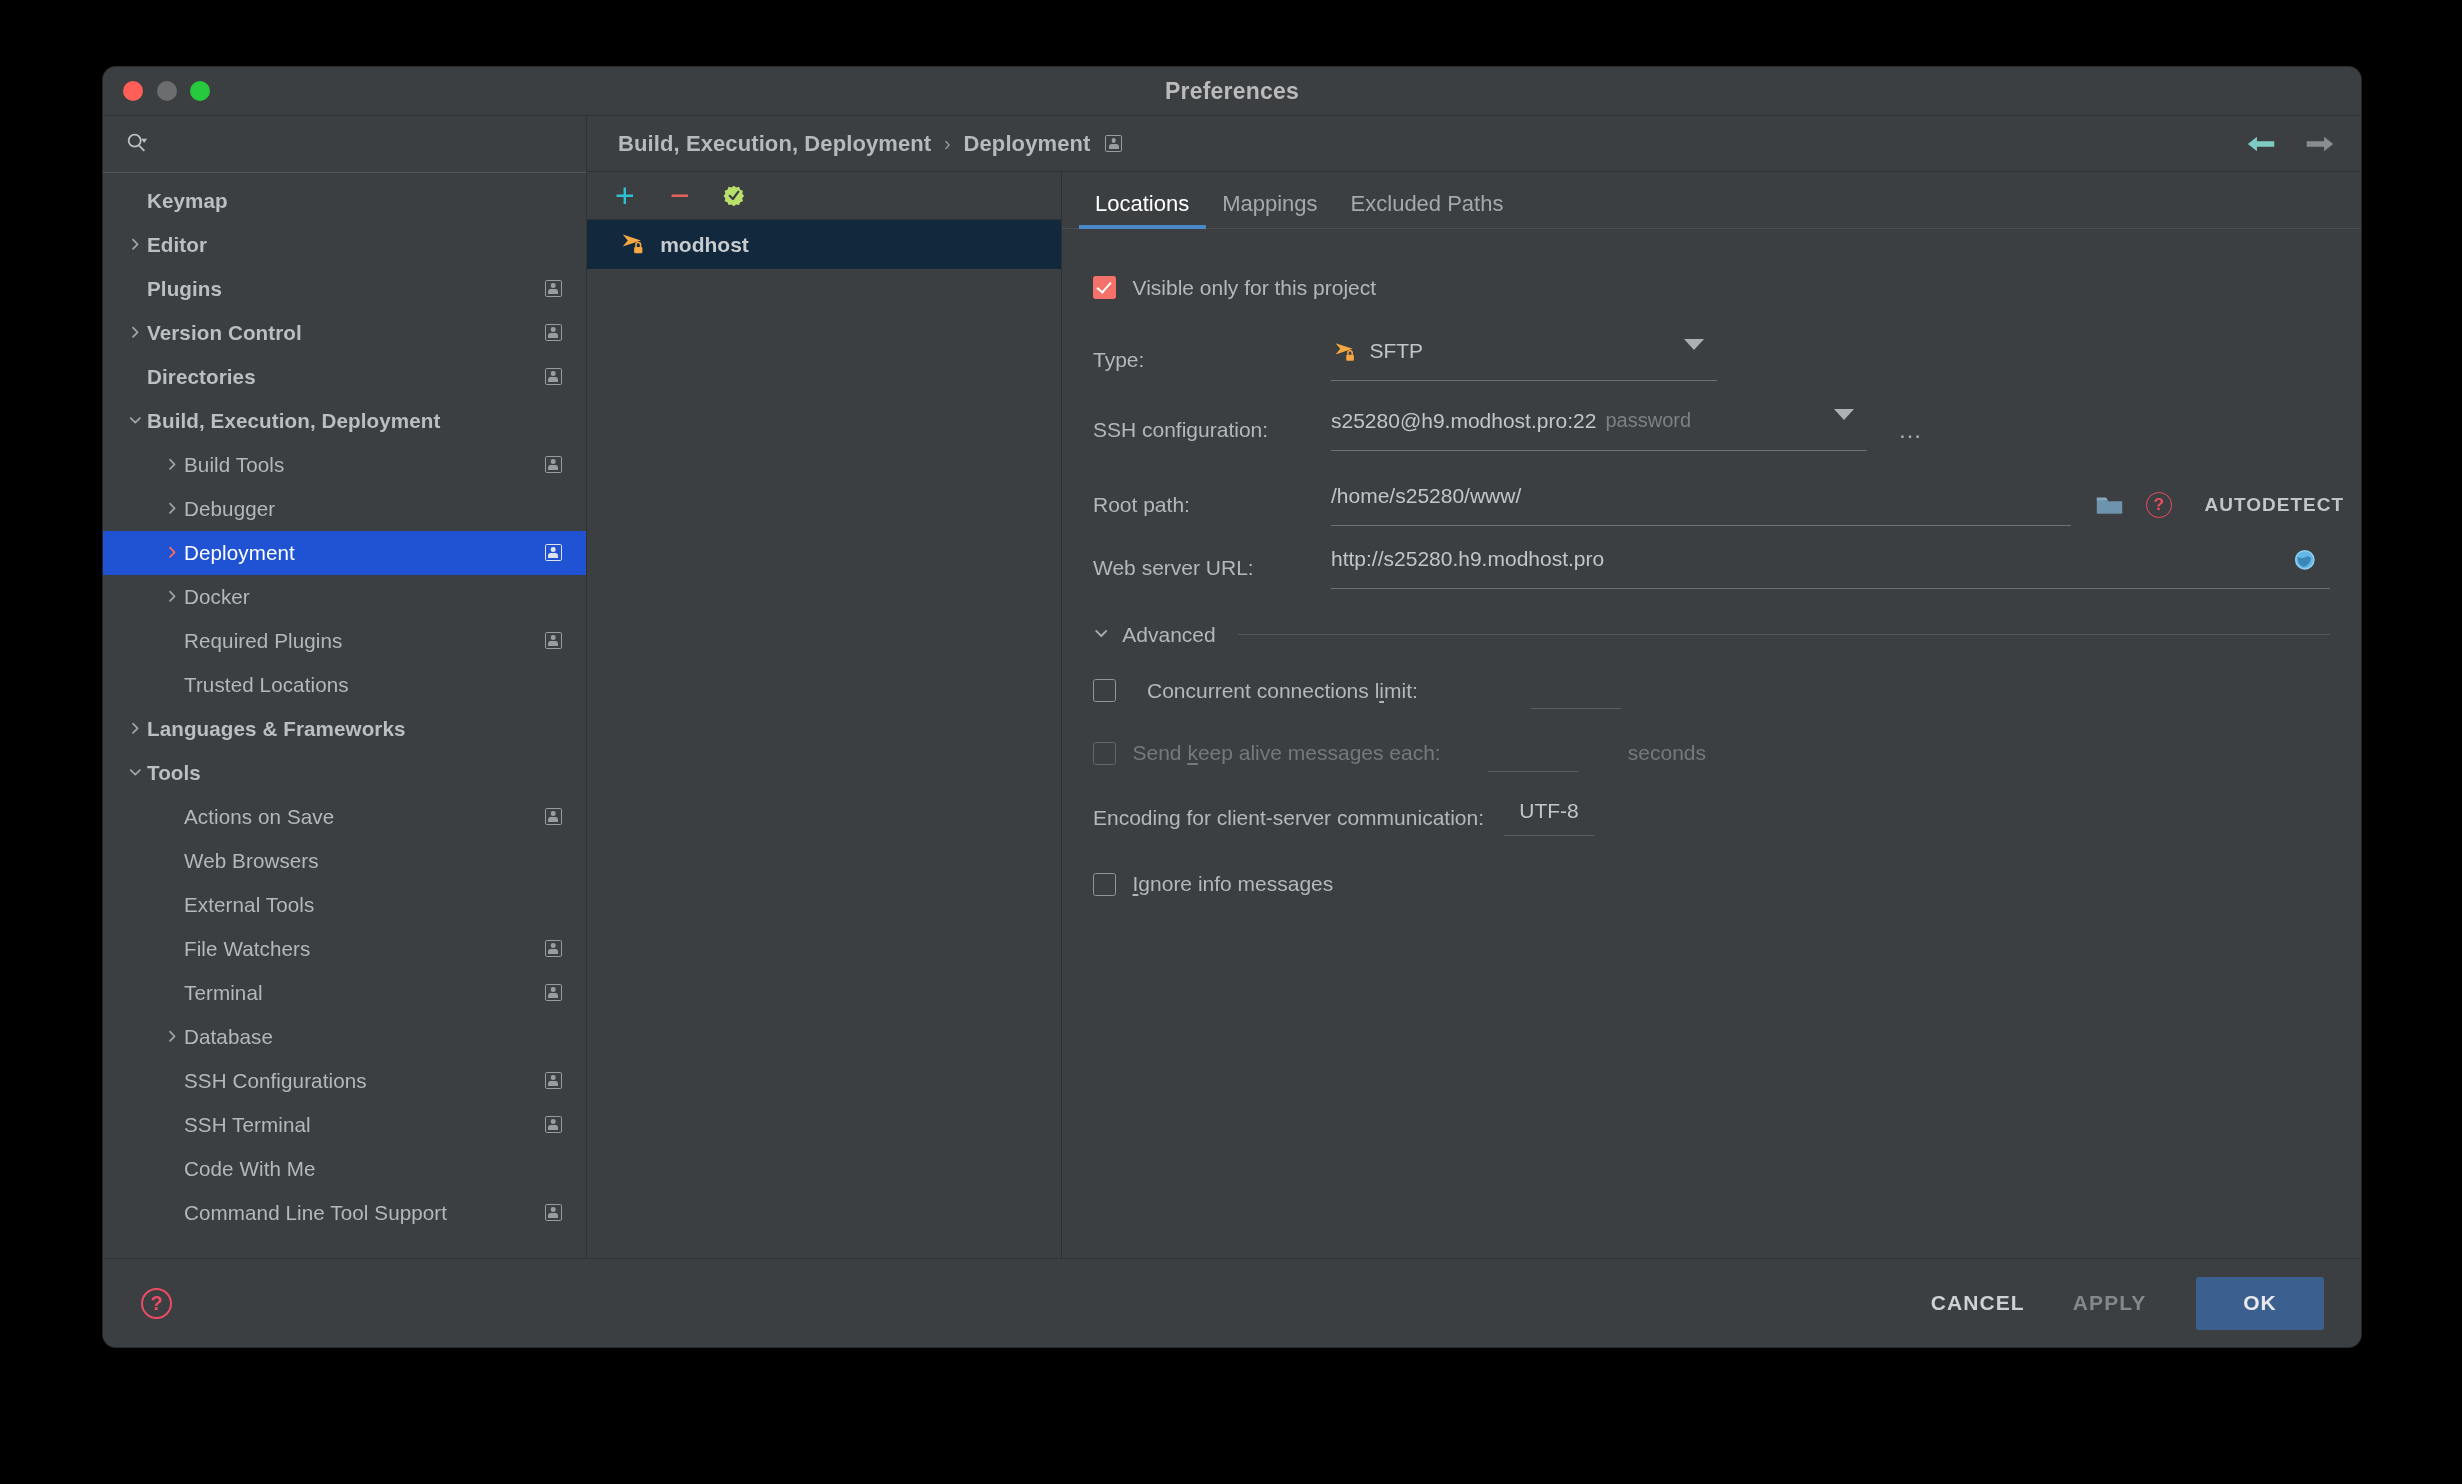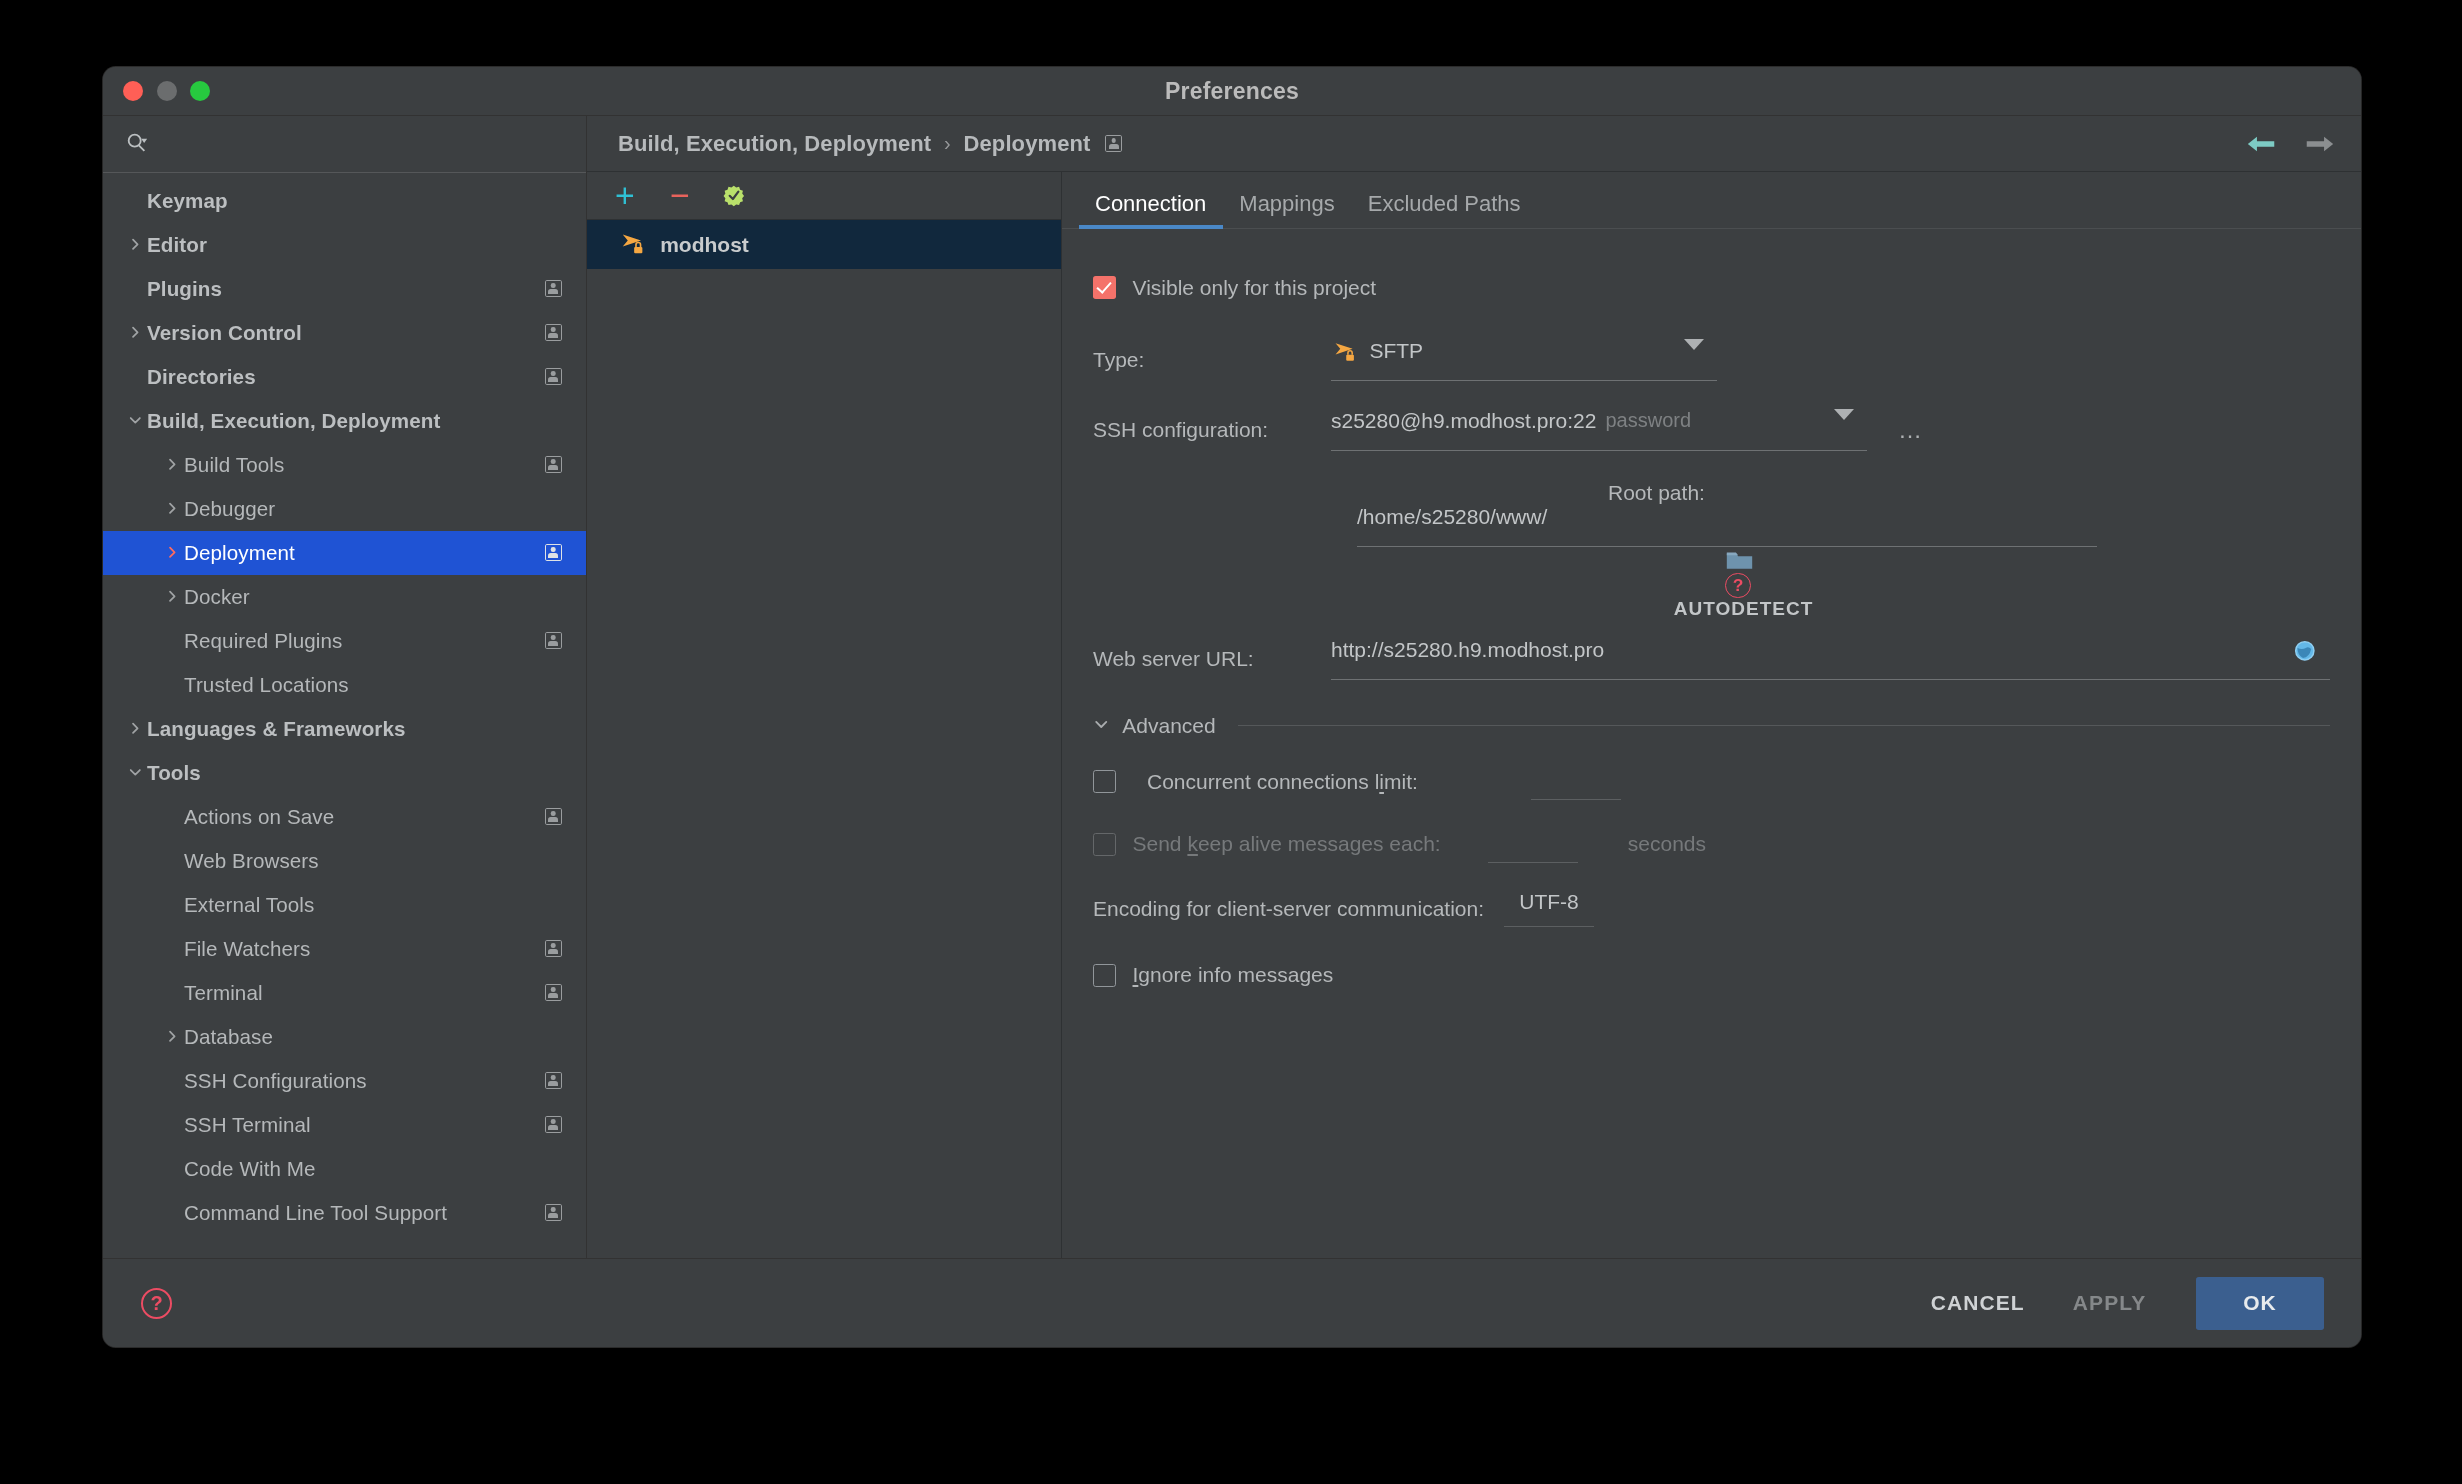--- a/index.html
+++ b/index.html
@@ -634,21 +634,21 @@
                 <path d="M17.5 18.5 v-2.3 a2.5 2.5 0 0 1 5 0 v2.3" fill="none" stroke="#f5a742" stroke-width="1.8"></path>
               </svg>
             </span>
             <span class="host-name">modhost</span>
           </div>
         </div>
 
         <div id="detail">
 
           <div id="tabs">
-            <div class="tab active">Connection</div>
+            <div class="tab active">Locations</div>
             <div class="tab">Mappings</div>
             <div class="tab">Excluded Paths</div>
           </div>
 
           <div id="form">
 
             <div class="row" style="margin-top:9.1px; gap:16.5px;">
               <span class="cb on"></span>
               <span class="lbl">Visible only for this project</span>
             </div>
@@ -674,21 +674,21 @@
               <div class="field" style="width:536px; padding:0 12.8px 0 0;">
                 <span class="value-text">s25280@h9.modhost.pro:22</span>
                 <span class="value-sub">password</span>
                 <span style="flex:1 1 auto;"></span>
                 <span class="caret-down"></span>
               </div>
               <span class="value-text" style="margin-left:31px; color:#aeb1b3; letter-spacing:2.7px; font-size:24px; line-height:0.4;">…</span>
             </div>
 
 
-            <div class="row" style="margin-top:27.4px;flex-direction:column;">
+            <div class="row" style="margin-top:27.4px;">
               <span class="lbl" style="width:238px;">Root path:</span>
               <div class="field" style="width:740px; padding-right:12.8px;">
                 <span class="value-text">/home/s25280/www/</span>
               </div>
               <span style="margin-left:24px; display:flex; align-items:center;">
                 <svg width="29" height="25.6" viewBox="0 0 32 28">
                   <path d="M2 7 h10 l2.5 3 h15.5 v14 h-28 Z" fill="#6e93ad"></path>
                   <path d="M2 6 h10 l2.5 3 h-12.5 Z" fill="#87a8bf"></path>
                 </svg>
               </span>

